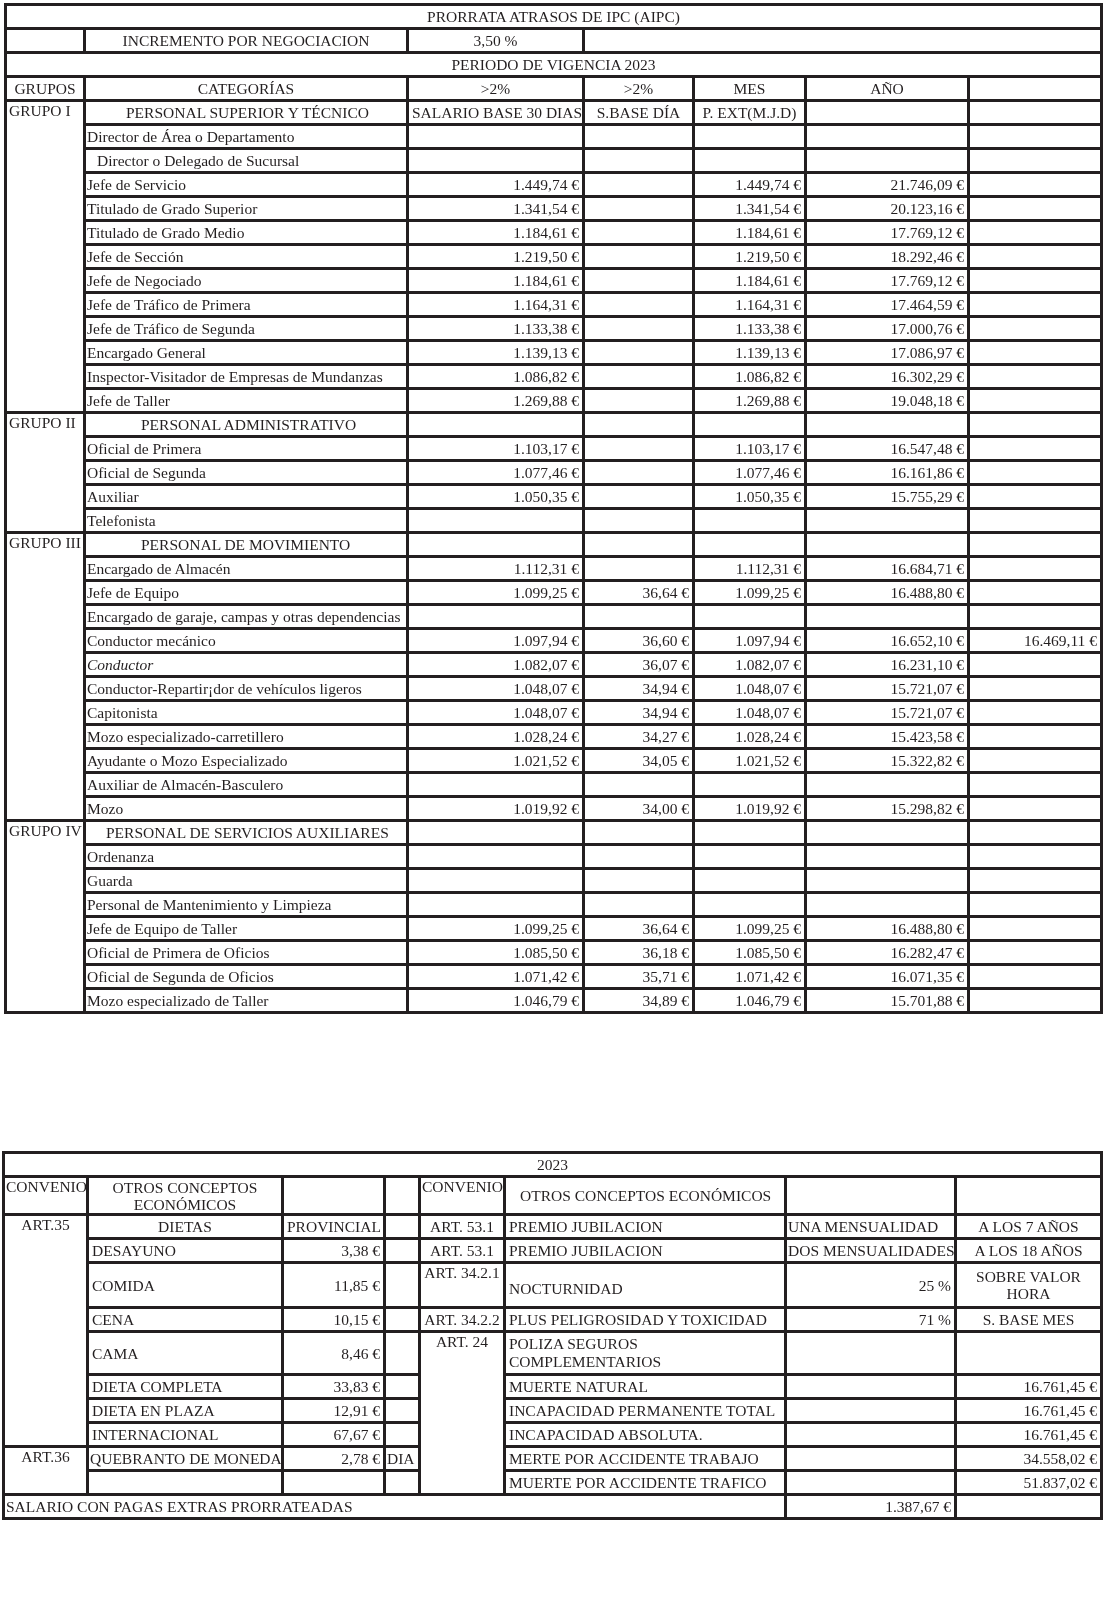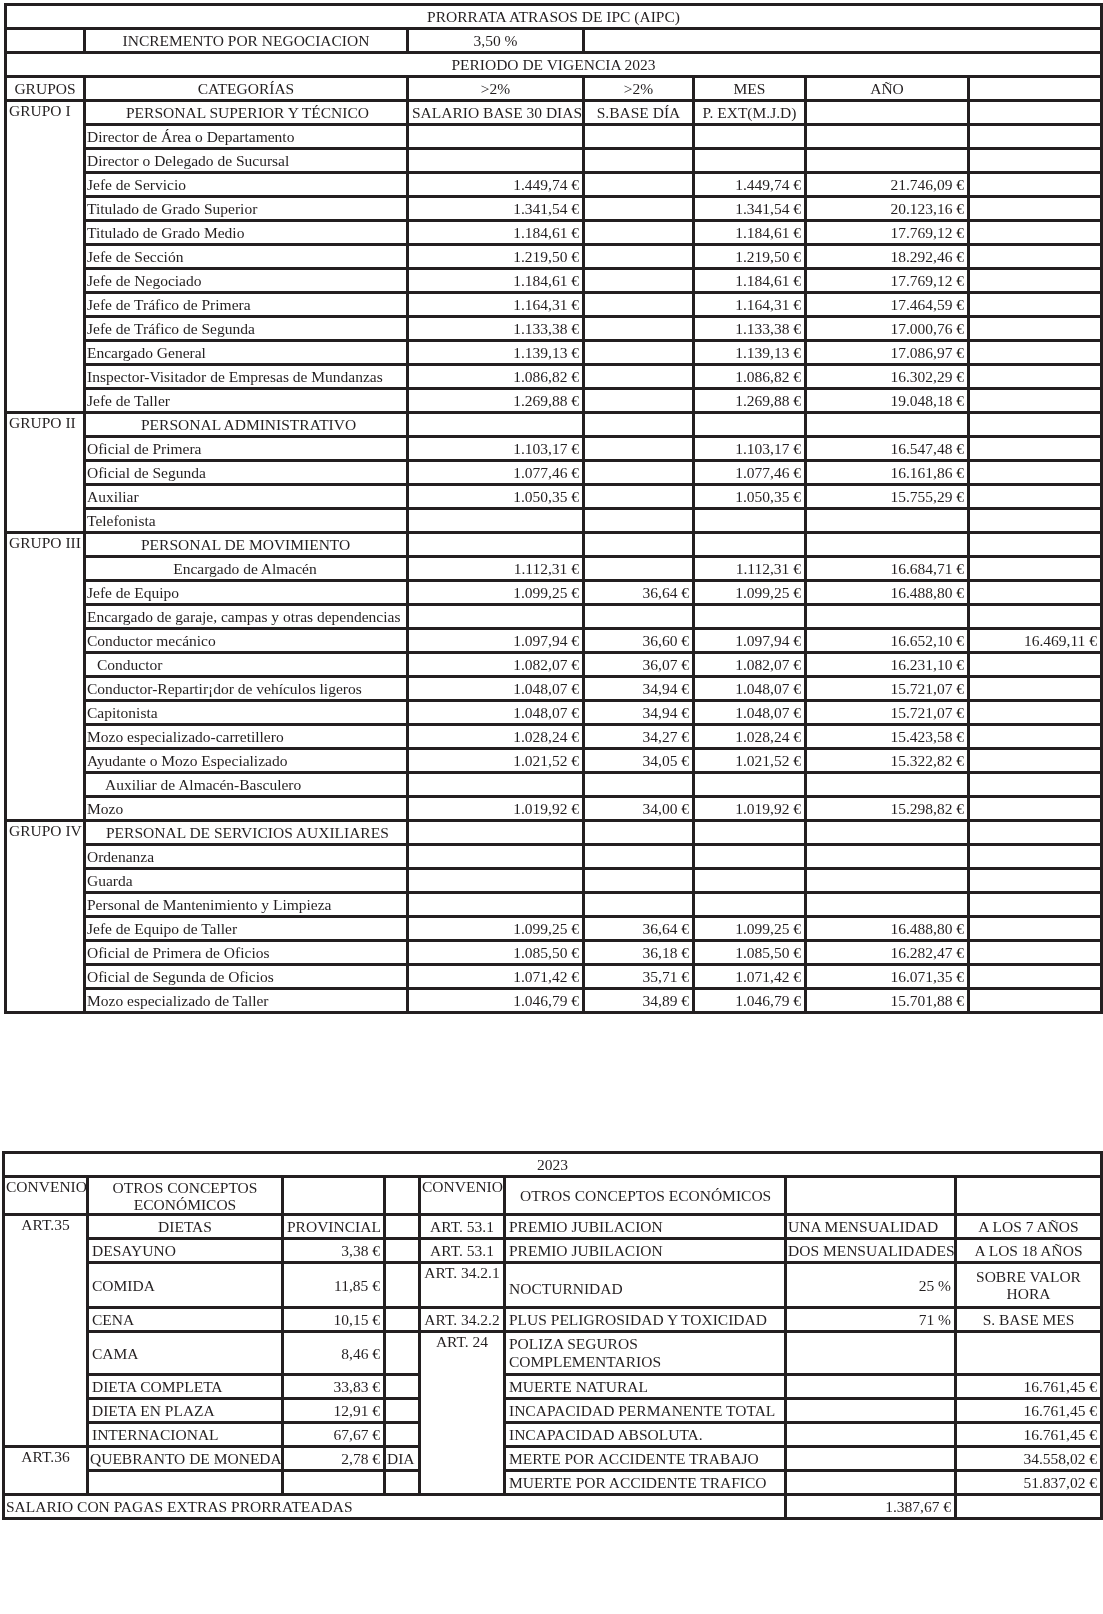--- a/index.html
+++ b/index.html
@@ -65,21 +65,21 @@
       </tr>
       <tr>
         <td class="l" style="padding-left: 1px;">Director de Área o Departamento</td>
         <td class="r"></td>
         <td class="r"></td>
         <td class="r"></td>
         <td class="r"></td>
         <td class="r"></td>
       </tr>
       <tr>
-        <td class="l" style="padding-left: 1px;">Director o Delegado de Sucursal</td>
+        <td class="l" style="padding-left: 11px;">Director o Delegado de Sucursal</td>
         <td class="r"></td>
         <td class="r"></td>
         <td class="r"></td>
         <td class="r"></td>
         <td class="r"></td>
       </tr>
       <tr>
         <td class="l" style="padding-left: 1px;">Jefe de Servicio</td>
         <td class="r">1.449,74 €</td>
         <td class="r"></td>
@@ -203,21 +203,21 @@
       <tr>
         <td class="grp" rowspan="12">GRUPO III</td>
         <td class="l" style="padding-left: 55px;">PERSONAL DE MOVIMIENTO</td>
         <td></td>
         <td></td>
         <td></td>
         <td></td>
         <td></td>
       </tr>
       <tr>
-        <td class="l" style="padding-left: 1px; text-align: center;">Encargado de Almacén</td>
+        <td class="l" style="padding-left: 1px;">Encargado de Almacén</td>
         <td class="r">1.112,31 €</td>
         <td class="r"></td>
         <td class="r">1.112,31 €</td>
         <td class="r">16.684,71 €</td>
         <td class="r"></td>
       </tr>
       <tr>
         <td class="l" style="padding-left: 1px;">Jefe de Equipo</td>
         <td class="r">1.099,25 €</td>
         <td class="r">36,64 €</td>
@@ -235,21 +235,21 @@
       </tr>
       <tr>
         <td class="l" style="padding-left: 1px;">Conductor mecánico</td>
         <td class="r">1.097,94 €</td>
         <td class="r">36,60 €</td>
         <td class="r">1.097,94 €</td>
         <td class="r">16.652,10 €</td>
         <td class="r">16.469,11 €</td>
       </tr>
       <tr>
-        <td class="l" style="padding-left: 11px;">Conductor</td>
+        <td class="l" style="padding-left: 1px; font-style: italic;">Conductor</td>
         <td class="r">1.082,07 €</td>
         <td class="r">36,07 €</td>
         <td class="r">1.082,07 €</td>
         <td class="r">16.231,10 €</td>
         <td class="r"></td>
       </tr>
       <tr>
         <td class="l" style="padding-left: 1px;">Conductor-Repartir¡dor de vehículos ligeros</td>
         <td class="r">1.048,07 €</td>
         <td class="r">34,94 €</td>
@@ -275,21 +275,21 @@
       </tr>
       <tr>
         <td class="l" style="padding-left: 1px;">Ayudante o Mozo Especializado</td>
         <td class="r">1.021,52 €</td>
         <td class="r">34,05 €</td>
         <td class="r">1.021,52 €</td>
         <td class="r">15.322,82 €</td>
         <td class="r"></td>
       </tr>
       <tr>
-        <td class="l" style="padding-left: 19px;">Auxiliar de Almacén-Basculero</td>
+        <td class="l" style="padding-left: 1px;">Auxiliar de Almacén-Basculero</td>
         <td class="r"></td>
         <td class="r"></td>
         <td class="r"></td>
         <td class="r"></td>
         <td class="r"></td>
       </tr>
       <tr>
         <td class="l" style="padding-left: 1px;">Mozo</td>
         <td class="r">1.019,92 €</td>
         <td class="r">34,00 €</td>

